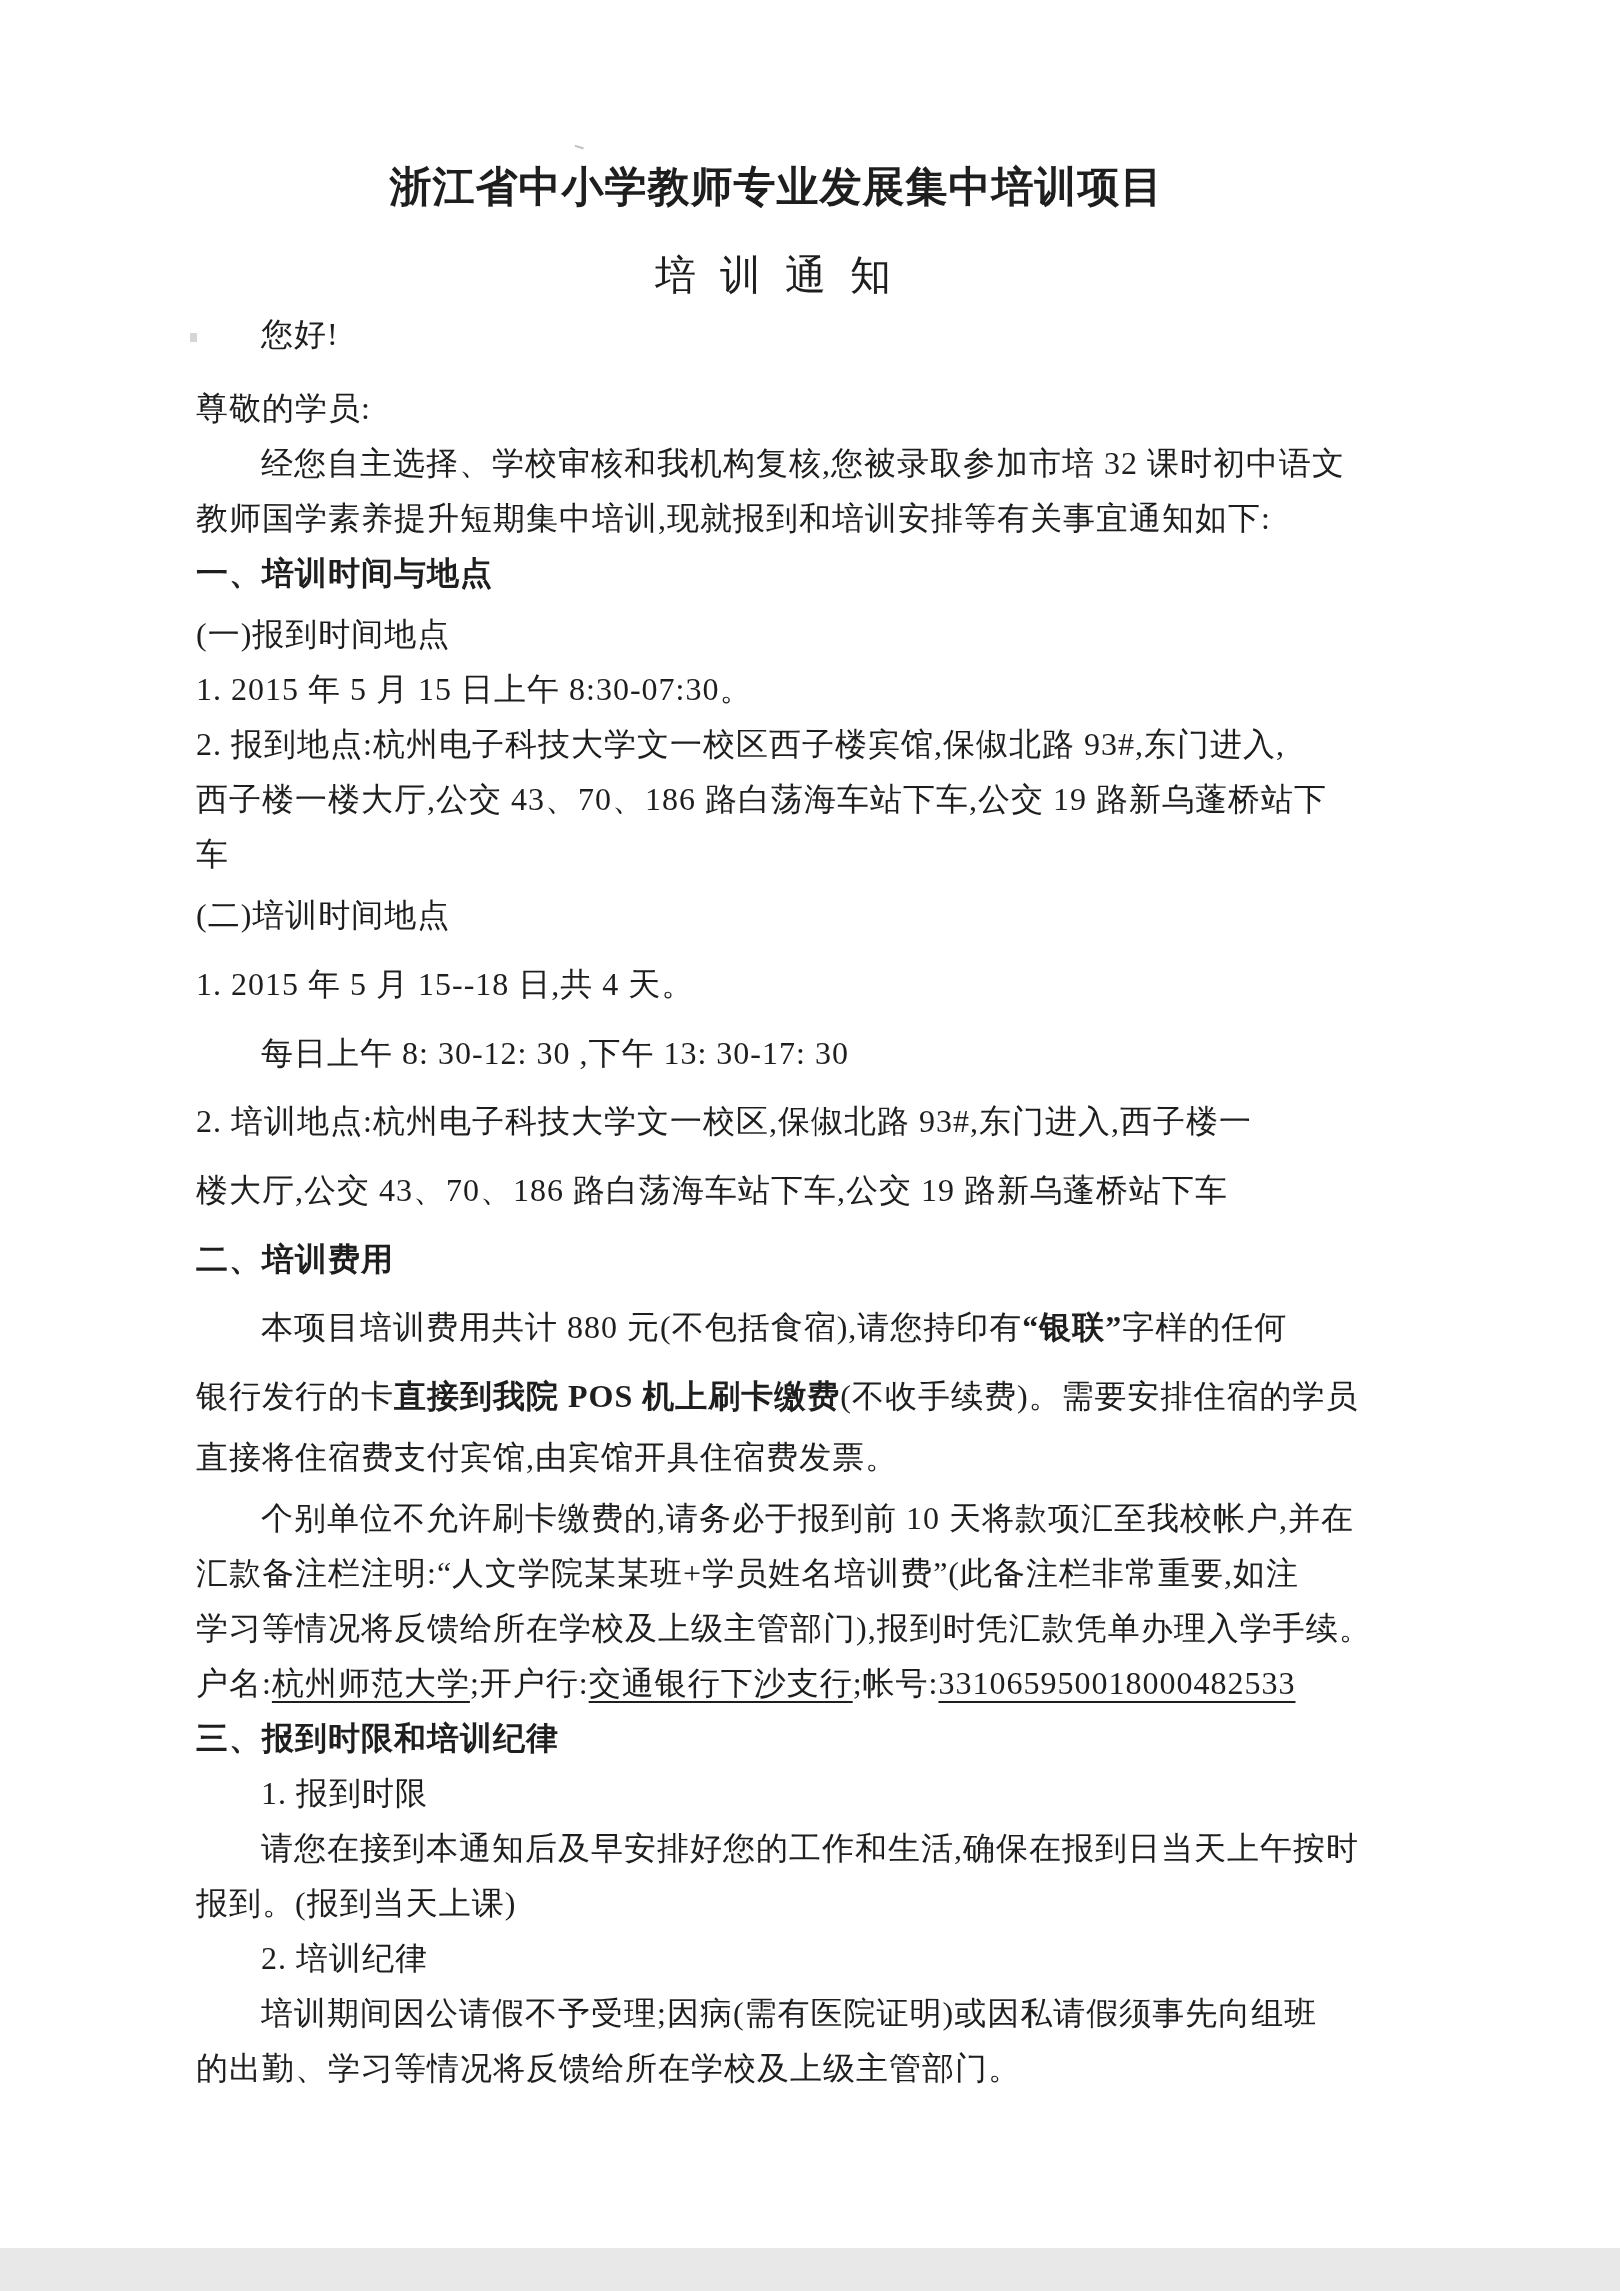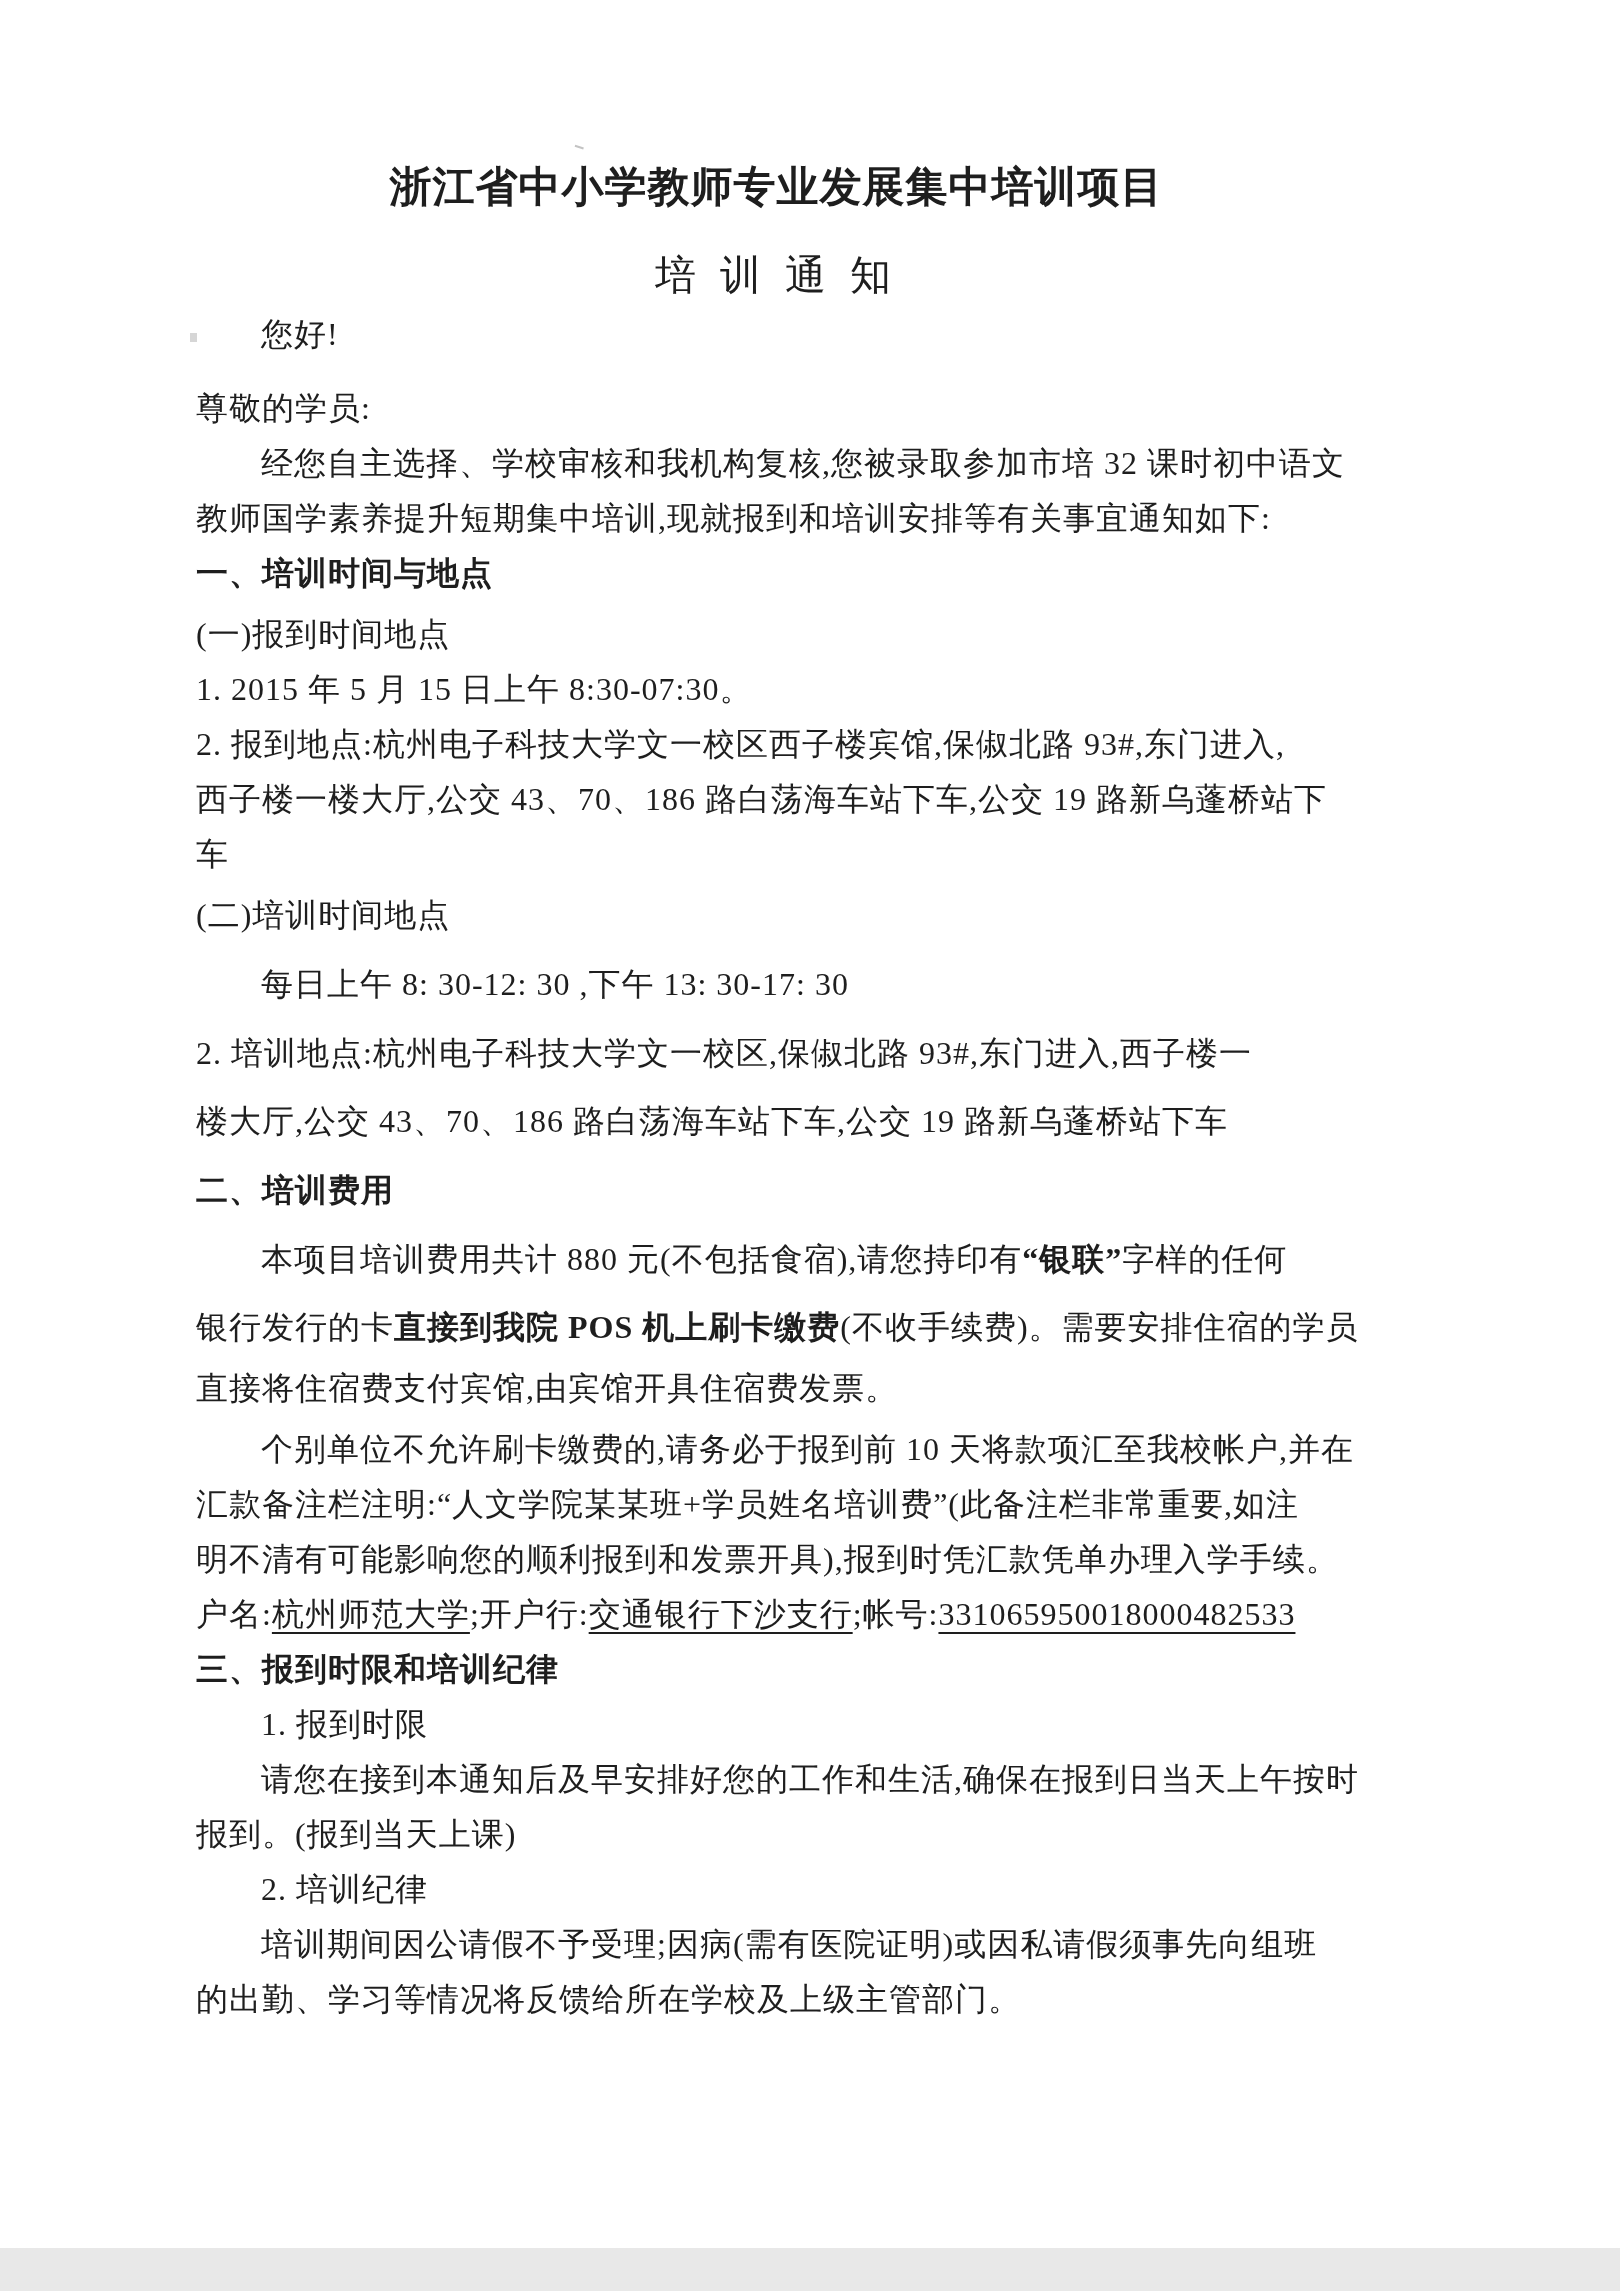--- a/index.html
+++ b/index.html
@@ -81,31 +81,32 @@
     <div class="ln ind">经您自主选择、学校审核和我机构复核,您被录取参加市培 32 课时初中语文</div>
     <div class="ln">教师国学素养提升短期集中培训,现就报到和培训安排等有关事宜通知如下:</div>
 
     <div class="ln b">一、培训时间与地点</div>
     <div class="ln mt6">(一)报到时间地点</div>
     <div class="ln">1. 2015 年 5 月 15 日上午 8:30-07:30。</div>
     <div class="ln">2. 报到地点:杭州电子科技大学文一校区西子楼宾馆,保俶北路 93#,东门进入,</div>
     <div class="ln">西子楼一楼大厅,公交 43、70、186 路白荡海车站下车,公交 19 路新乌蓬桥站下</div>
     <div class="ln">车</div>
     <div class="ln mt6">(二)培训时间地点</div>
+    <div class="ln mt14">1. 2015 年 5 月 15--18 日,共 4 天。</div>
     <div class="ln ind mt14">每日上午 8: 30-12: 30 ,下午 13: 30-17: 30</div>
     <div class="ln mt14">2. 培训地点:杭州电子科技大学文一校区,保俶北路 93#,东门进入,西子楼一</div>
     <div class="ln mt14">楼大厅,公交 43、70、186 路白荡海车站下车,公交 19 路新乌蓬桥站下车</div>
 
     <div class="ln b mt14">二、培训费用</div>
     <div class="ln ind mt14"><span>本项目培训费用共计 880 元(不包括食宿),请您持印有</span><span class="b">“银联”</span><span>字样的任何</span></div>
     <div class="ln mt14"><span>银行发行的卡</span><span class="b">直接到我院 POS 机上刷卡缴费</span><span>(不收手续费)。需要安排住宿的学员</span></div>
     <div class="ln mt6">直接将住宿费支付宾馆,由宾馆开具住宿费发票。</div>
     <div class="ln ind mt6">个别单位不允许刷卡缴费的,请务必于报到前 10 天将款项汇至我校帐户,并在</div>
     <div class="ln">汇款备注栏注明:“人文学院某某班+学员姓名培训费”(此备注栏非常重要,如注</div>
-    <div class="ln">明不清有可能影响您的顺利报到和发票开具),报到时凭汇款凭单办理入学手续。</div>
+    <div class="ln">学习等情况将反馈给所在学校及上级主管部门),报到时凭汇款凭单办理入学手续。</div>
     <div class="ln"><span>户名:</span><span class="u">杭州师范大学</span><span>;开户行:</span><span class="u">交通银行下沙支行</span><span>;帐号:</span><span class="u">331065950018000482533</span></div>
 
     <div class="ln b">三、报到时限和培训纪律</div>
     <div class="ln ind">1. 报到时限</div>
     <div class="ln ind">请您在接到本通知后及早安排好您的工作和生活,确保在报到日当天上午按时</div>
     <div class="ln">报到。(报到当天上课)</div>
     <div class="ln ind">2. 培训纪律</div>
     <div class="ln ind">培训期间因公请假不予受理;因病(需有医院证明)或因私请假须事先向组班</div>
     <div class="ln">的出勤、学习等情况将反馈给所在学校及上级主管部门。</div>
 

